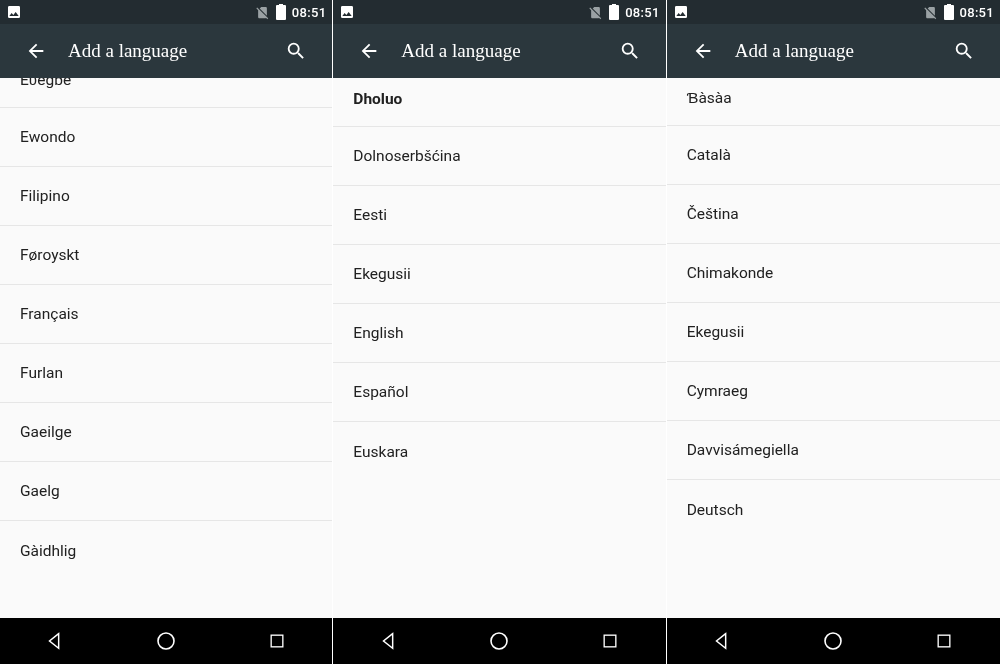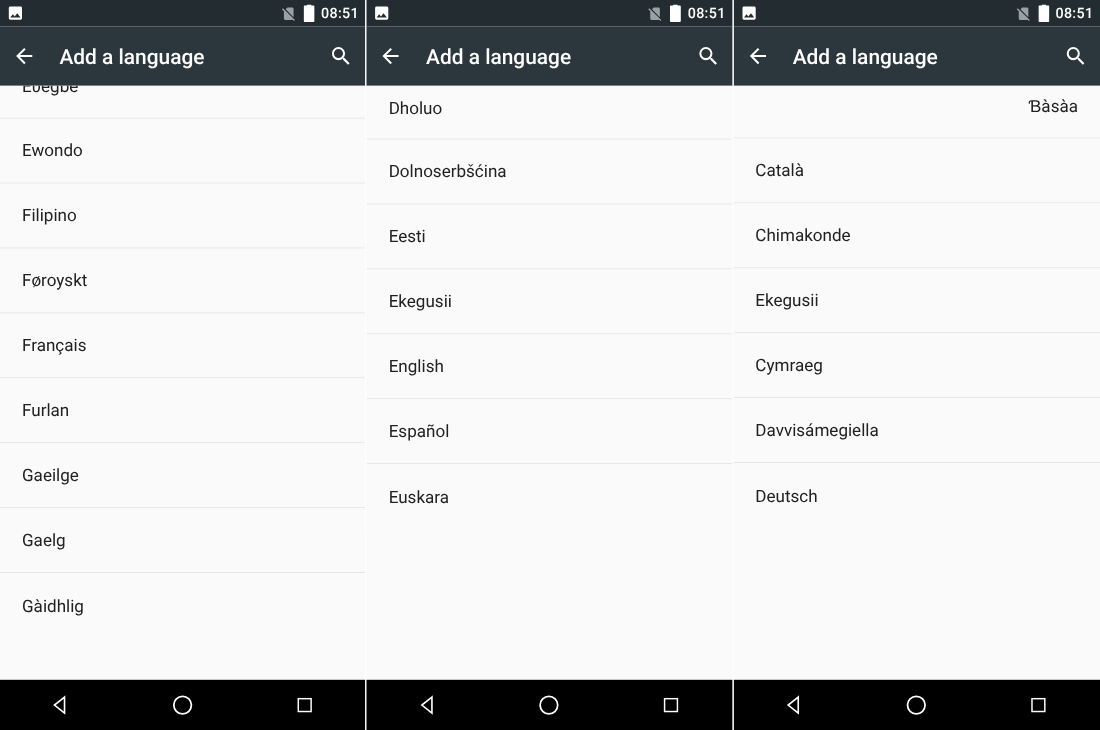--- a/index.html
+++ b/index.html
@@ -9,30 +9,30 @@
   .phone:last-child { border-right: none; }
 
   
   .statusbar { height: 24px; background: #232c31; color: #fff; display: flex; align-items: center; justify-content: space-between; padding: 0 6px; font-size: 12px; }
   .statusbar .left { display: flex; align-items: center; gap: 4px; }
   .statusbar .right { display: flex; align-items: flex-end; gap: 6px; }
   .statusbar svg { display: block; }
   .clock { font-weight: 500; letter-spacing: 0.3px; font-size: 13px; }
 
   
-  .appbar { height: 54px; background: #2b373d; color: #fff; display: flex; align-items: center; padding: 0 4px; }
+  .appbar { height: 54px; background: #2b373d; color: #fff; display: flex; align-items: center; padding: 0 18px; font-family: Liberation Serif, serif; }
   .appbar .iconbtn { width: 36px; height: 36px; display: flex; align-items: center; justify-content: center; cursor: pointer; border-radius: 50%; }
   .appbar .title { flex: 1; font-size: 19px; font-weight: 500; margin-left: 14px; }
 
   
   .list { background: #fafafa; height: calc(664px - 24px - 54px - 46px); overflow: hidden; }
   .row { height: 59px; display: flex; align-items: center; padding: 0 20px; border-bottom: 1px solid #e6e6e6; font-size: 15.5px; color: #212121; cursor: pointer; background: #fafafa; }
   .list.offset1 .row:first-child { height: 30px; align-items: flex-end; padding-bottom: 18px; }
-  .list.offset2 .row:first-child { height: 49px; align-items: flex-end; padding-bottom: 18px; }
-  .list.offset3 .row:first-child { height: 48px; align-items: flex-end; padding-bottom: 18px; justify-content: flex-end; }
+  .list.offset2 .row:first-child { height: 49px; align-items: flex-end; padding-bottom: 18px; font-weight: bold; }
+  .list.offset3 .row:first-child { height: 48px; align-items: flex-end; padding-bottom: 18px; }
 
   .row:last-child { border-bottom: 1px solid #e6e6e6; }
   
   .list .row.partial { border-bottom: none; }
 
   
   .navbar { position: absolute; bottom: 0; left: 0; right: 0; height: 46px; background: #000; display: flex; align-items: center; justify-content: space-around; }
   .navbar .nbtn { width: 60px; height: 46px; display: flex; align-items: center; justify-content: center; cursor: pointer; }
   .navbar svg { display: block; }
 
@@ -240,20 +240,23 @@
         </div>
       </div>
       <div class="list offset3">
         <div class="row">
           <span>Ɓàsàa</span>
         </div>
         <div class="row">
           <span>Català</span>
         </div>
         <div class="row">
+          <span>Čeština</span>
+        </div>
+        <div class="row">
           <span>Chimakonde</span>
         </div>
         <div class="row">
           <span>Ekegusii</span>
         </div>
         <div class="row">
           <span>Cymraeg</span>
         </div>
         <div class="row">
           <span>Davvisámegiella</span>

